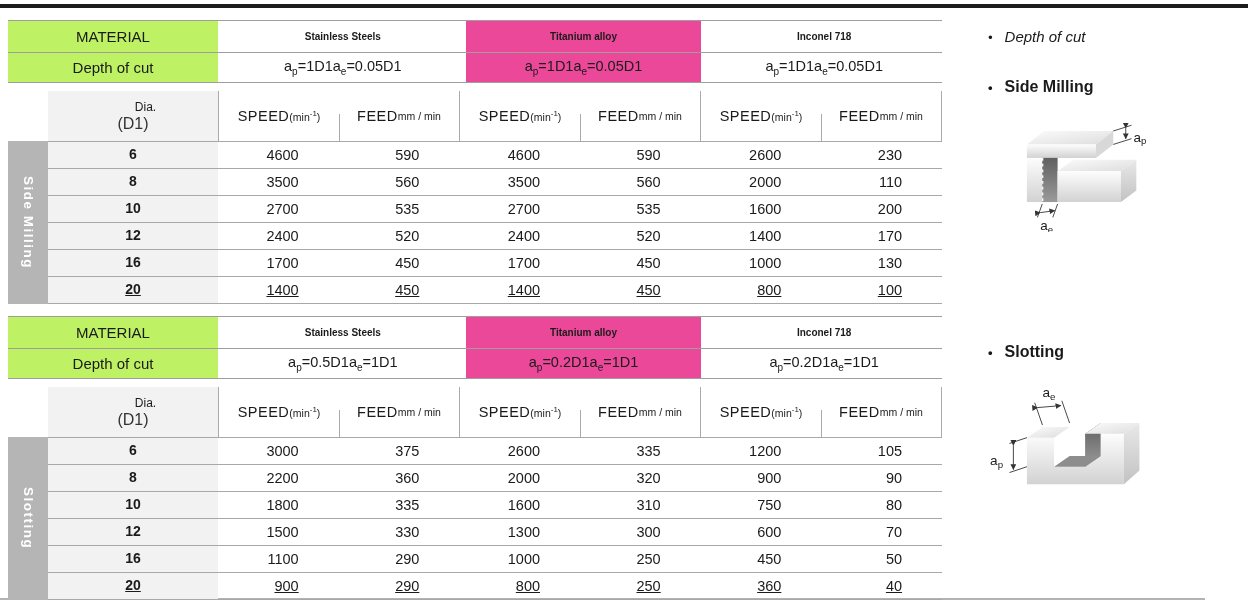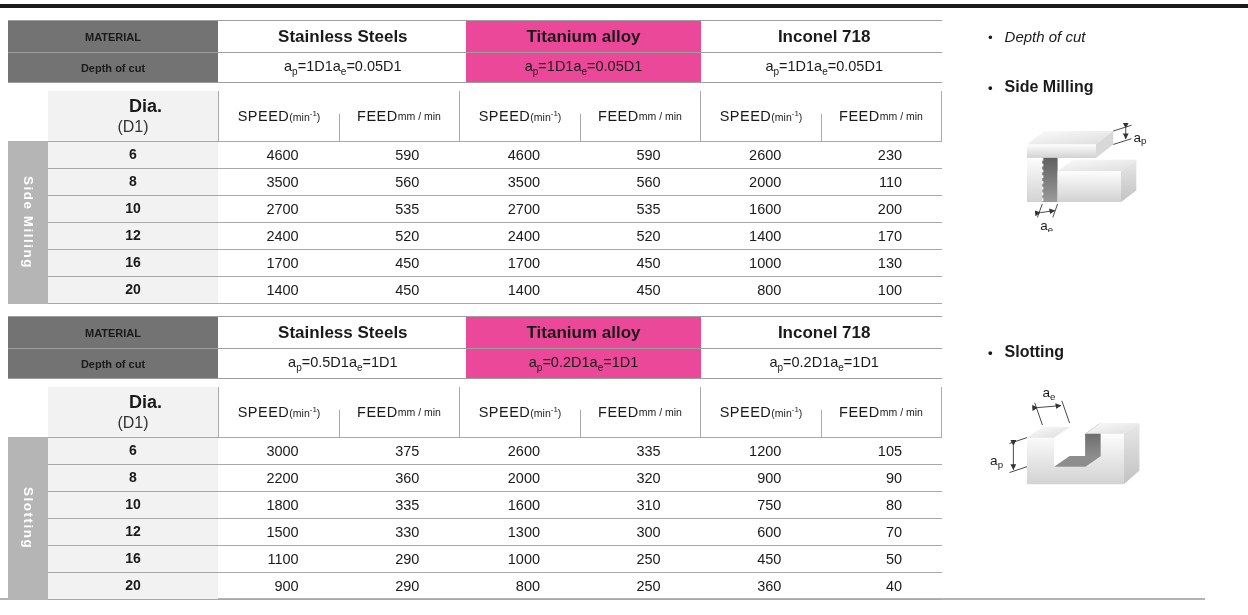--- a/index.html
+++ b/index.html
@@ -11,54 +11,54 @@
   .toprule{position:absolute;left:0;top:4px;width:1248px;height:4px;background:#1c1c1c;}
   .botrule{position:absolute;left:0;top:598px;width:1205px;height:2px;background:#b3b3b3;}
 
   
   .tbl{position:absolute;left:8px;width:934px;}
   #tbl-0{top:20px;}
   #tbl-1{top:316px;}
   .row{display:flex;}
   .r-mat{height:31px;border-top:1px solid #9e9e9e;border-bottom:1px solid #9e9e9e;}
   .r-depth{height:29px;border-bottom:1px solid #9e9e9e;}
-  .c-label{width:210px;background:#737373;margin-right:7px;
+  .c-label{width:210px;background:#bef264;margin-right:7px;
            display:flex;align-items:center;justify-content:center;
-           font-weight:bold;font-size:11px;}
+           font-weight:normal;font-size:15px;}
   .c-group{flex:1;margin-right:5px;display:flex;align-items:center;justify-content:center;
-           font-weight:bold;font-size:17px;}
+           font-weight:bold;font-size:10px;}
   .c-group:last-child{margin-right:0;}
   .band{background:#ec4899;}
   .r-depth .c-group{font-weight:normal;font-size:14.5px;gap:0;}
   .dp{white-space:nowrap;}
   .dp sub{font-size:10px;}
   .spacer{height:8px;}
 
   .r-colhead{height:50px;align-items:stretch;}
   .c-sp{width:40px;}
   .c-dia-h{width:170px;background:#f2f2f2;display:flex;flex-direction:column;
            align-items:center;justify-content:center;}
-  .dia-l{font-weight:bold;font-size:18px;margin-left:25px;}
+  .dia-l{font-weight:normal;font-size:12px;margin-left:25px;}
   .dia-s{font-size:16px;color:#333;margin-top:1px;text-align:right;}
   .c-hval{flex:1;position:relative;display:flex;flex-direction:row;
           align-items:center;justify-content:center;}
   .c-hval.speed{border-left:1px solid #aaa;}
   .c-hval.feed::before{content:"";position:absolute;left:0;bottom:0;height:27px;width:1px;background:#aaa;}
   .c-hval.feed:last-child{border-right:1px solid #aaa;}
   .hl{font-size:14.5px;letter-spacing:.5px;}
   .hu{font-size:10.5px;color:#222;}
   .hu sup{font-size:8px;}
 
   .rows-wrap{position:relative;}
   .sidebar{position:absolute;left:0;top:0;bottom:0;width:40px;background:#b5b5b5;
            display:flex;align-items:center;justify-content:center;}
   .sidebar span{writing-mode:vertical-rl;color:#ffffff;font-weight:bold;
                 font-size:13.5px;letter-spacing:1.5px;}
   .r-data{height:26px;border-top:1px solid #a8a8a8;align-items:center;}
-  .r-data:last-child{border-bottom:1px solid #a8a8a8;}
+  .r-data:last-child{border-bottom:1px solid #a8a8a8;text-decoration:underline;}
   .c-dia{width:170px;background:#f2f2f2;align-self:stretch;
          text-align:center;font-weight:bold;font-size:14px;line-height:25px;}
   .c-val{flex:1;text-align:right;padding-right:40px;font-size:14.5px;}
 
   
   .leg{position:absolute;display:flex;align-items:baseline;}
   .leg .b{margin-right:12px;font-size:13px;}
   .leg-depth{left:988px;top:28px;font-style:italic;font-size:15px;}
   .leg-side{left:988px;top:78px;font-weight:bold;font-size:16px;}
   .leg-slot{left:988px;top:343px;font-weight:bold;font-size:16px;}

